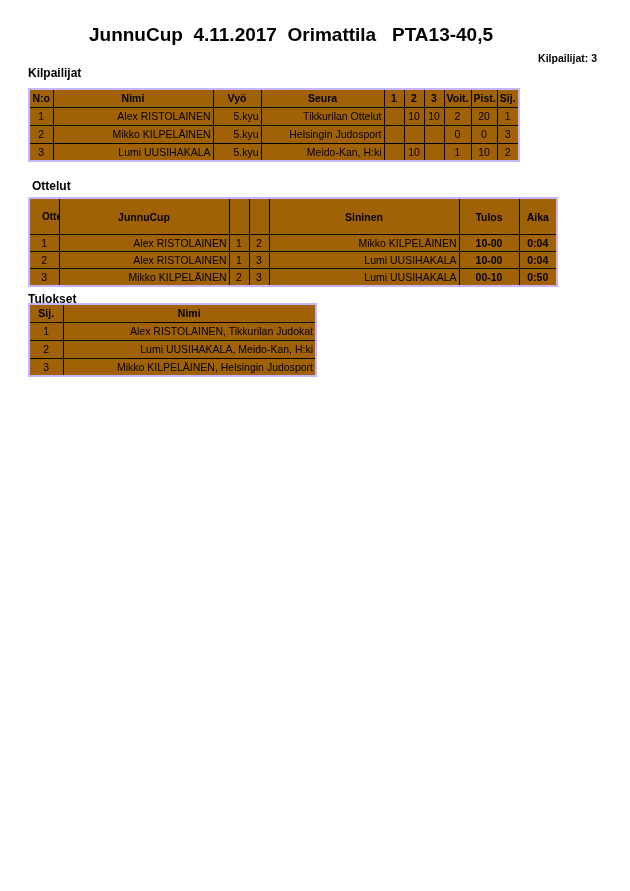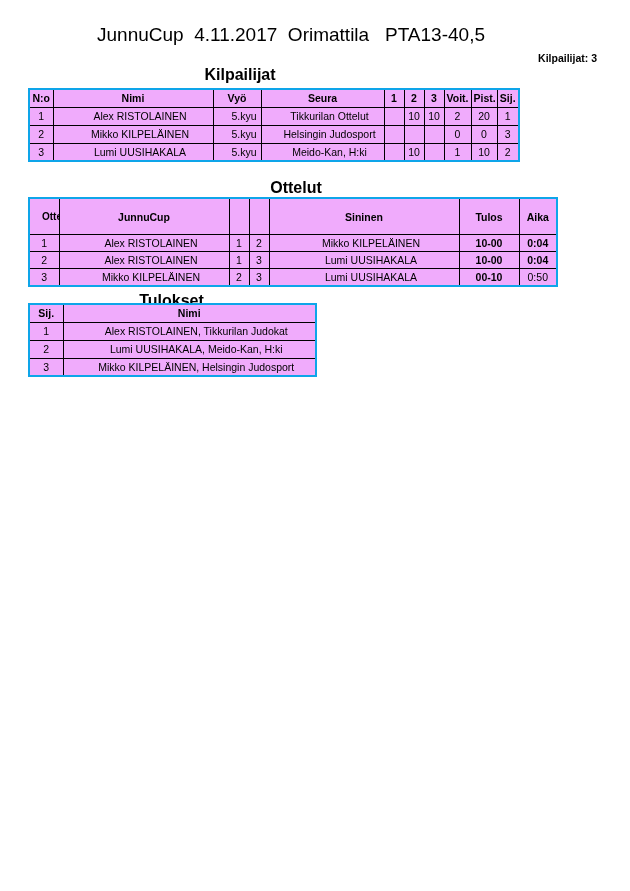--- a/index.html
+++ b/index.html
@@ -7,59 +7,59 @@
   body {
     width: 630px; height: 891px;
     position: relative;
     font-family: "Liberation Sans", sans-serif;
     color: #000;
     overflow: hidden;
   }
   .page-title {
     position: absolute; top: 24px; left: 0; width: 582px;
     text-align: center;
-    font-size: 19px; font-weight: normal;
+    font-size: 19px; font-weight: bold;
     white-space: pre;
   }
   .competitors-count {
     position: absolute; top: 52px; right: 33px;
     font-size: 10.5px; font-weight: bold;
   }
   .section-heading {
     position: absolute;
-    font-size: 16px; font-weight: bold;
-    text-align: center;
+    font-size: 12px; font-weight: bold;
+    text-align: left;
   }
   #h-kilpailijat { top: 66px;  left: 28px; width: 424px; }
   #h-ottelut     { top: 179px; left: 32px; width: 528px; }
   #h-tulokset    { top: 292px; left: 28px; width: 287px; }
 
   table {
     position: absolute;
     border-collapse: collapse;
     table-layout: fixed;
-    border: 2px solid #0ea5e9;
-    background: #f0abfc;
+    border: 2px solid #c4b5fd;
+    background: #a16207;
   }
   #t-kilpailijat { top: 88px;  left: 28px; width: 490px; }
   #t-ottelut     { top: 197px; left: 28px; width: 528px; }
   #t-tulokset    { top: 303px; left: 28px; width: 287px; }
 
   th, td {
     border: 1px solid #000;
     font-size: 10.5px;
     height: 18px;
     padding: 0 2px;
     overflow: hidden;
     white-space: nowrap;
     vertical-align: middle;
   }
   #t-ottelut th, #t-ottelut td { height: 17px; }
   th { font-weight: bold; text-align: center; font-size: 10.5px; }
-  td.txt { text-align: center; padding-left: 16px; }
+  td.txt { text-align: right; padding-left: 16px; }
   td.num { text-align: center; }
 </style>
 </head>
 <body>
 
 <div class="page-title">JunnuCup  4.11.2017  Orimattila   PTA13-40,5</div>
 <div class="competitors-count">Kilpailijat: 3</div>
 
 <div class="section-heading" id="h-kilpailijat">Kilpailijat</div>
 <table id="t-kilpailijat">
@@ -170,21 +170,21 @@
       <td class="num" style="font-weight:bold;">10-00</td>
       <td class="num" style="font-weight:bold;">0:04</td>
     </tr>
     <tr>
       <td class="num">3</td>
       <td class="txt">Mikko KILPELÄINEN</td>
       <td class="num">2</td>
       <td class="num">3</td>
       <td class="txt">Lumi UUSIHAKALA</td>
       <td class="num" style="font-weight:bold;">00-10</td>
-      <td class="num" style="font-weight:normal;">0:50</td>
+      <td class="num" style="font-weight:bold;">0:50</td>
     </tr>
   </tbody>
 </table>
 
 <div class="section-heading" id="h-tulokset">Tulokset</div>
 <table id="t-tulokset">
   <colgroup>
     <col style="width:34px">
       <col style="width:253px">
   </colgroup>

